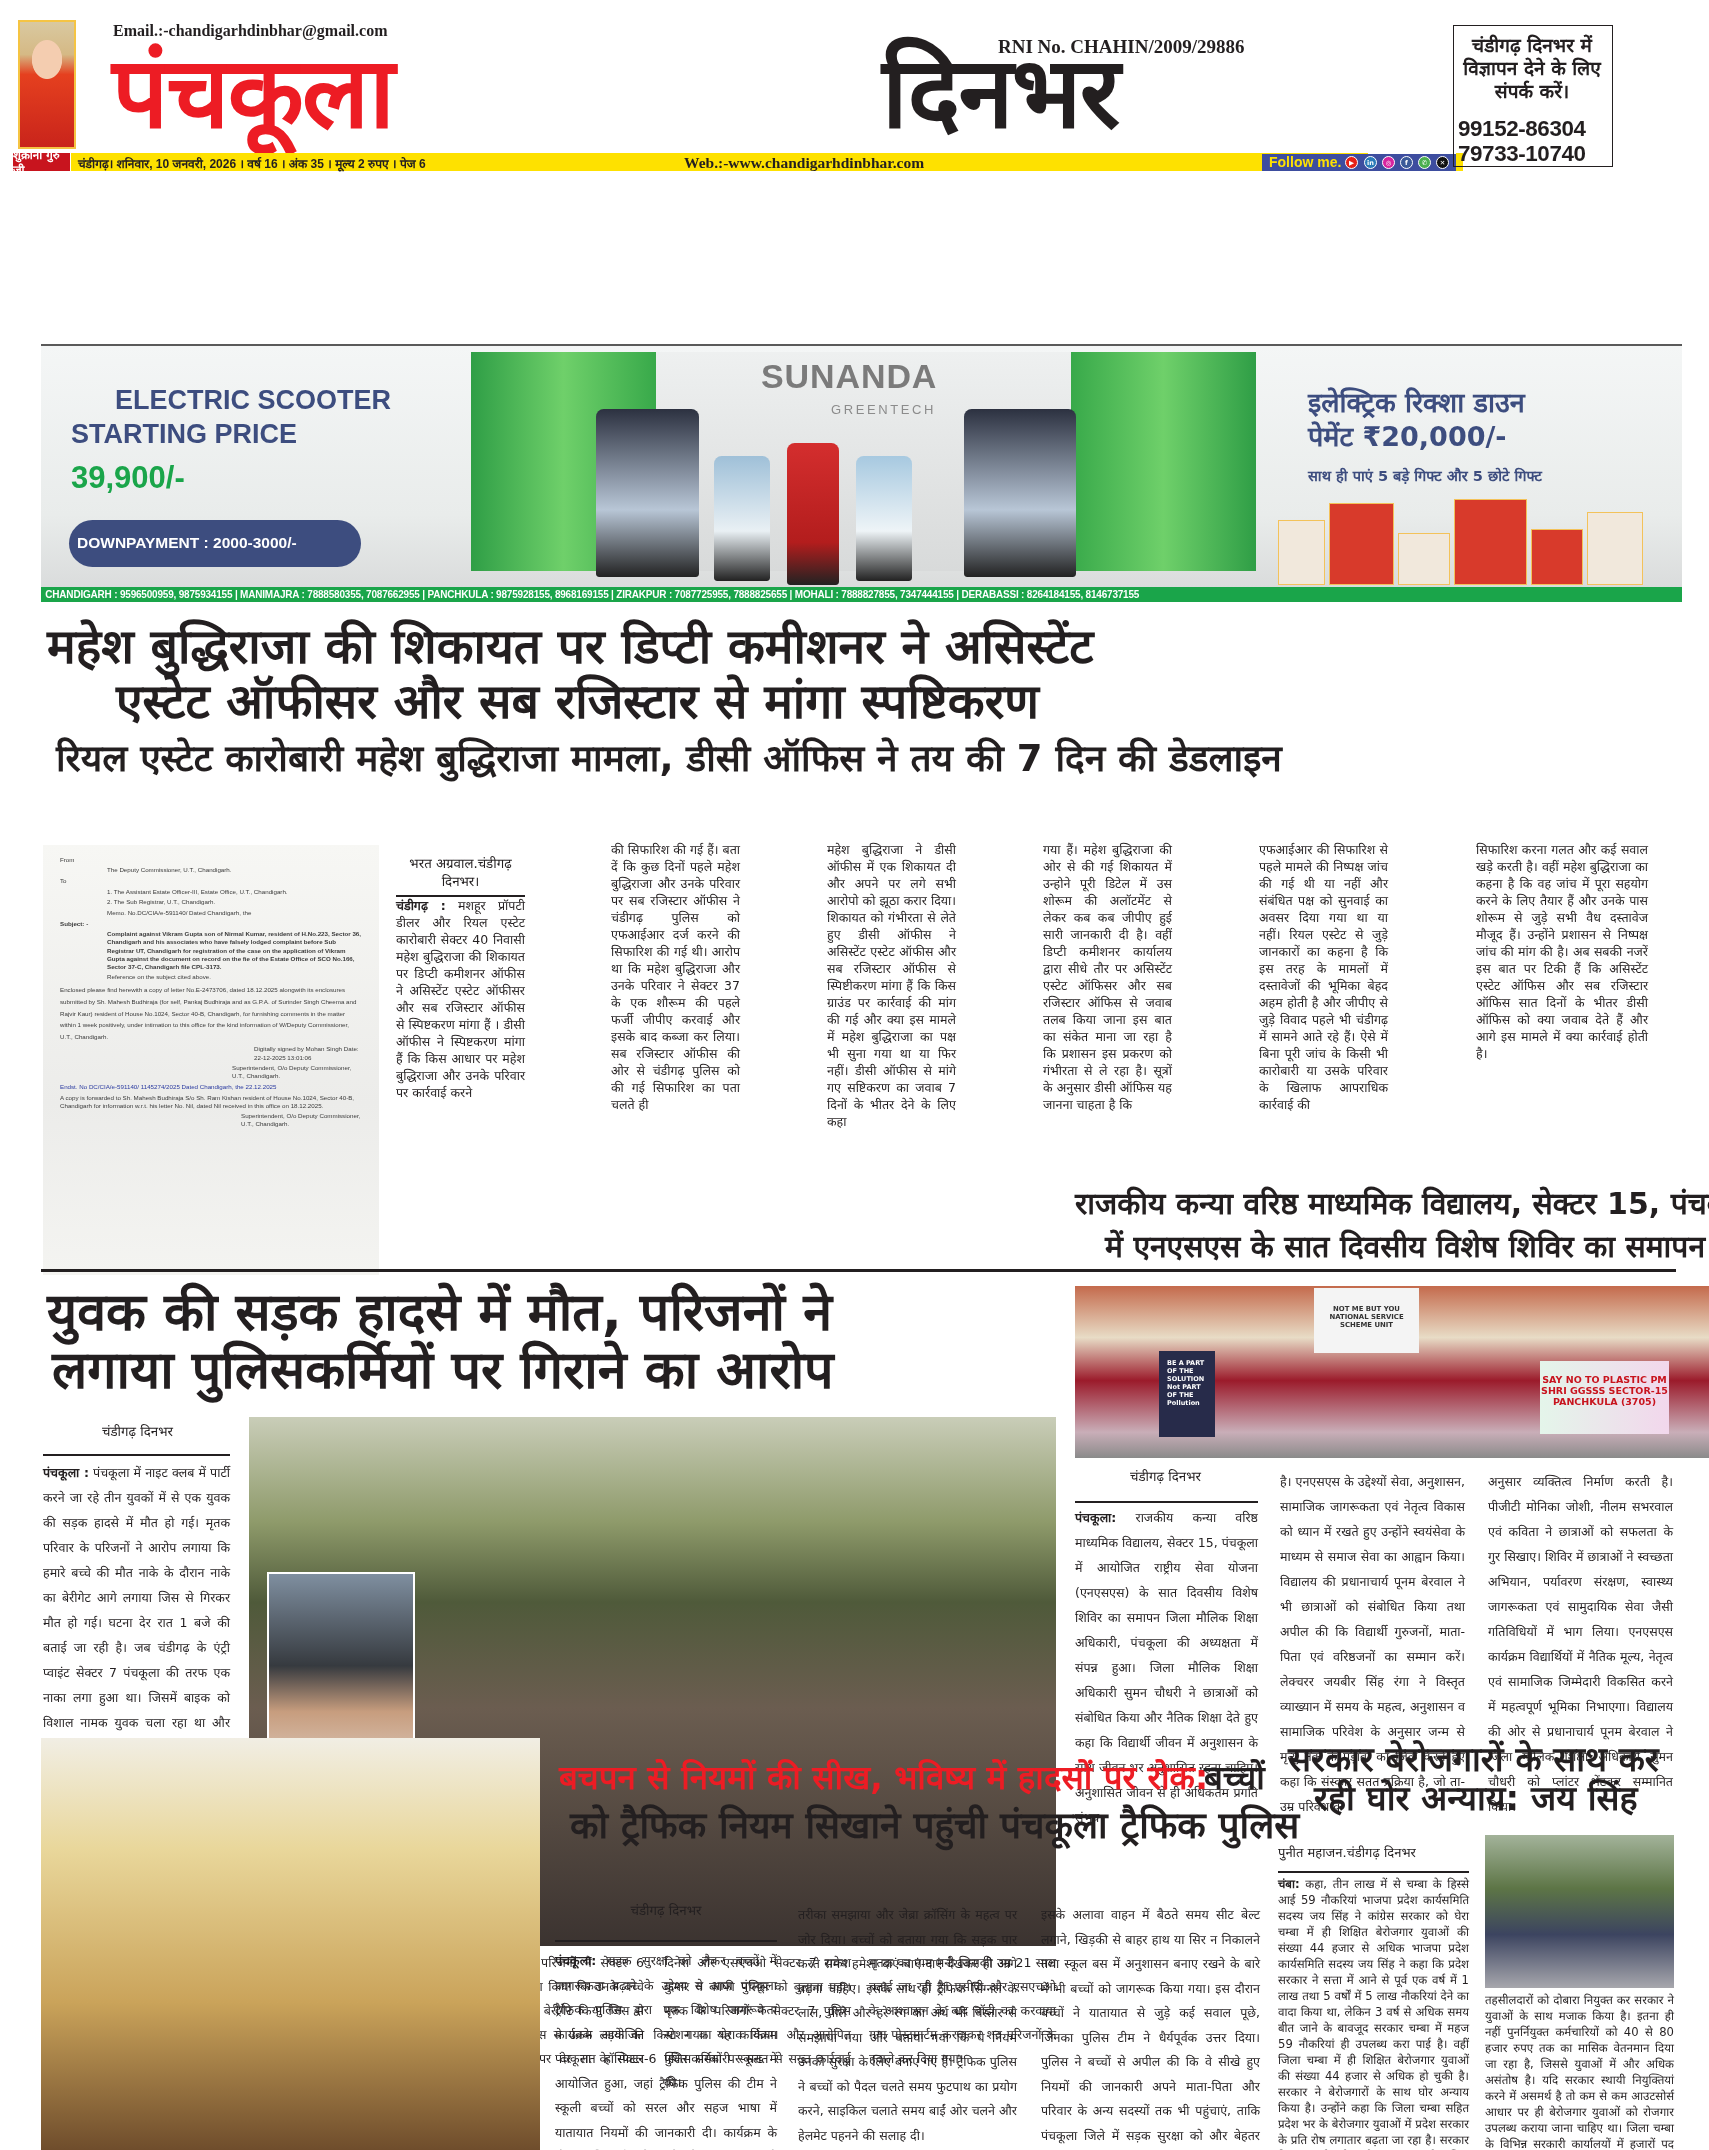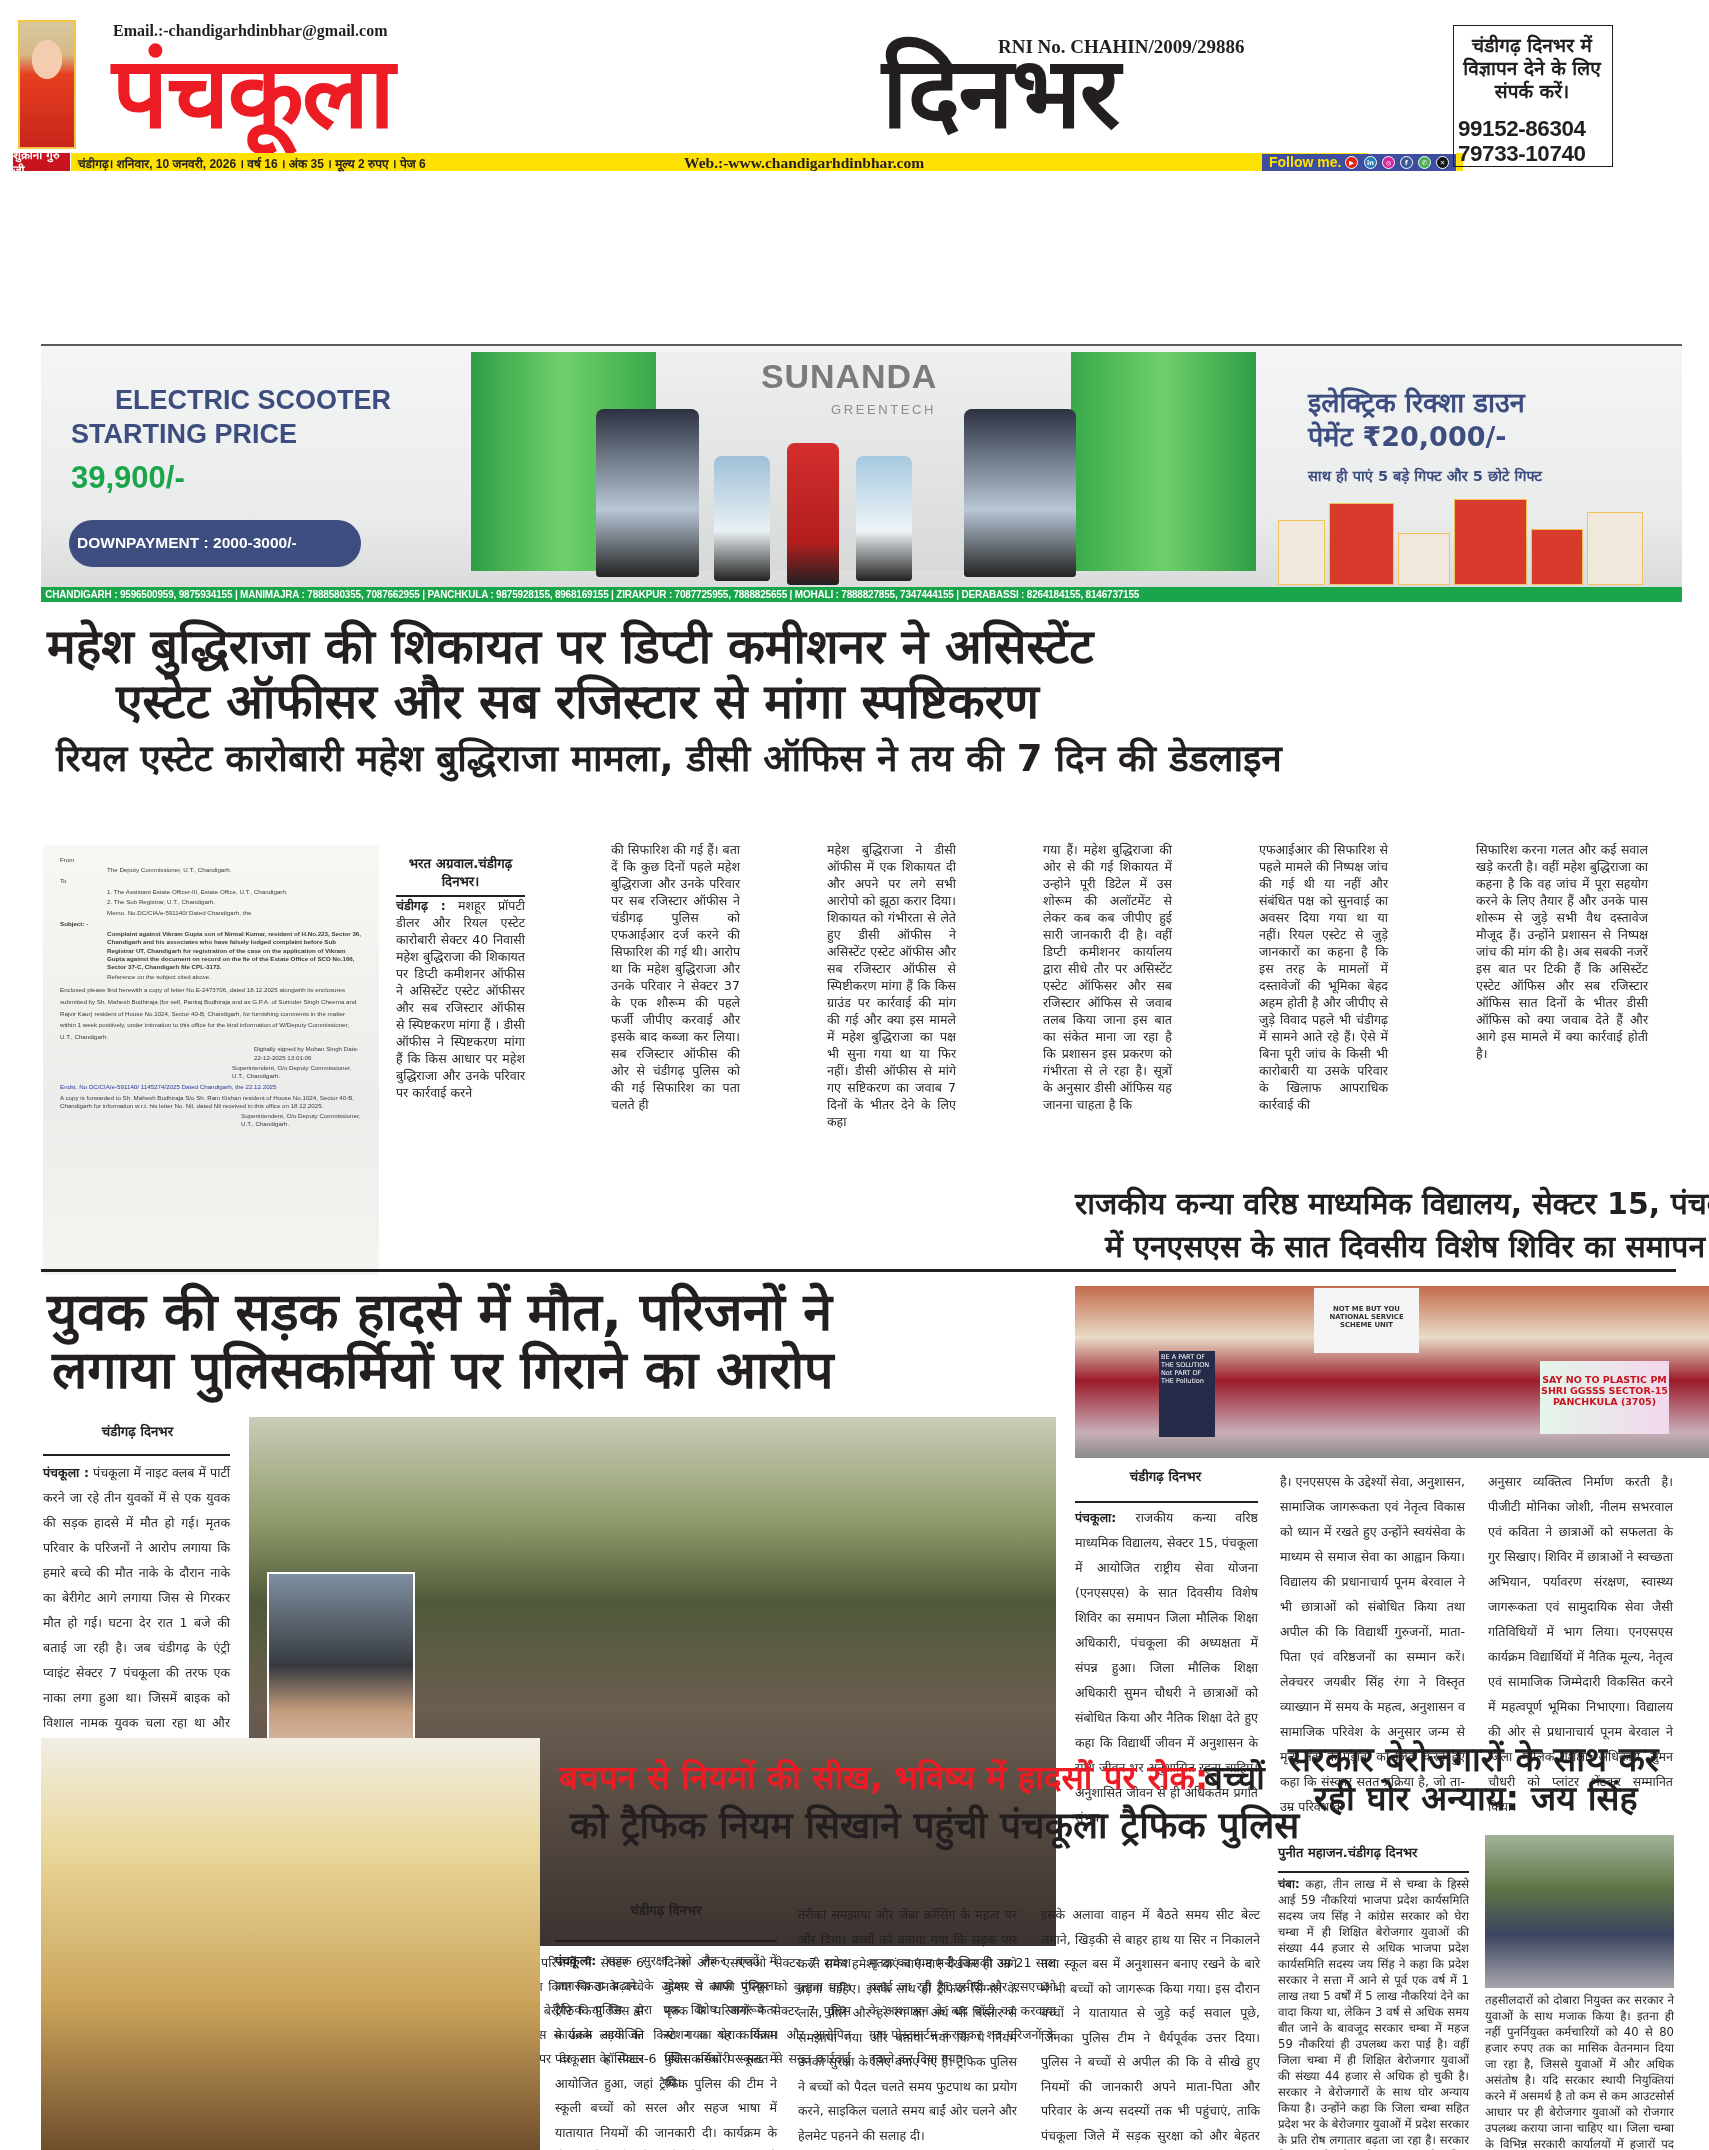--- a/index.html
+++ b/index.html
@@ -54,21 +54,21 @@
     font-size: 10px; font-weight: bold; display: flex; align-items: center; padding-left: 4.3px; white-space: nowrap; letter-spacing: -0.2px; }
 
   
   .h1 { font-weight: 900; line-height: 1; white-space: nowrap; }
   .rule { height: 3px; background: #231f20; }
   .rule-thin { height: 1.7px; background: #231f20; }
 
   
   .col { font-size: 12.5px; line-height: 17px; text-align: justify; color: #231f20; }
   .col b { font-weight: bold; }
-  .byline { font-weight: bold; font-size: 13.3px; text-align: center; }
+  .byline { font-weight: normal; font-size: 13.3px; text-align: center; }
 
   
   .letter { left: 43px; top: 845px; width: 336px; height: 430px; background: linear-gradient(180deg, #f7f7f4, #ececea 60%, #f4f4f1);
     font-family: "Liberation Sans", sans-serif; font-size: 6.2px; color: #3a3a3a; padding: 10.8px 17px; line-height: 1.3; }
   .letter p { margin-bottom: 2.6px; }
   .letter .ind { padding-left: 47px; }
 
   
   .photo { background-size: cover; }
   .photo-crowd { left: 249px; top: 1417px; width: 807px; height: 529px;
@@ -186,21 +186,21 @@
 <div class="abs col" style="left:251px;top:1951px;width:187px;line-height:24px;">स्पीड बढ़ा ली और बेरीगेट से बाइक टकरा गई। जिस से तीनों युवक बाइक से गिर गए। जिसमें एक युवक की मौके पर मौत गई। जिस से युवक को सेक्टर 6 हॉस्पिटल में लाया गया। देर रात</div>
 <div class="abs col" style="left:457px;top:1951px;width:187px;line-height:24px;">मृतक युवक के परिजनों ने सेक्टर 6 हॉस्पिटल में हंगामा किया कि उनके बच्चे के आगे नाके का बेरीगेट किया जिस से वह गिर पड़े। जिस से उनके लड़के की मौत गई। मौके पर देर रात हॉस्पिटल एसीपी</div>
 <div class="abs col" style="left:664px;top:1951px;width:187px;line-height:24px;">दिनेश और एसएचओ सेक्टर 7 राकेश कुमार व काफी पुलिस को बुलाना पड़ा। मृतक के परिजनों ने सेक्टर 7 पुलिस स्टेशन का घेराव किया। और आरोपित पुलिसकर्मियों पर सख्त से सख्त कार्रवाई की।</div>
 <div class="abs col" style="left:869px;top:1951px;width:187px;line-height:24px;">मृतक का नाम मनी जिसकी उम्र 21 साल बताई जा रही है। एसीपी और एसएचओ के आश्वासन के बाद बॉडी का करवाया गया पोस्टमार्टम करवाकर शव परिजनों के हवाले कर दिया गया।</div>
 
 <div class="abs h1" style="left:1075px;top:1189px;font-size:30px;font-weight:bold;">राजकीय कन्या वरिष्ठ माध्यमिक विद्यालय, सेक्टर 15, पंचकूला</div>
 <div class="abs h1" style="left:1105px;top:1232px;font-size:30px;font-weight:bold;">में एनएसएस के सात दिवसीय विशेष शिविर का समापन</div>
 <div class="abs photo photo-nss">
   <div class="abs" style="left:239px;top:2.2px;width:105px;height:65px;background:#f4f4f4;font-size:6.9px;font-weight:bold;color:#333;text-align:center;padding-top:17px">NOT ME  BUT YOU  NATIONAL SERVICE SCHEME UNIT</div>
   <div class="abs" style="left:465px;top:75px;width:129px;height:73px;background:linear-gradient(90deg,#e4f5ea,#f2d7ec);font-size:9.5px;font-weight:900;color:#c8141e;text-align:center;padding-top:13px">SAY NO TO PLASTIC  PM SHRI GGSSS SECTOR-15 PANCHKULA (3705)</div>
-  <div class="abs" style="left:84px;top:65px;width:56px;height:86px;background:#272b4a;font-size:6.5px;font-weight:normal;color:#fff;padding:2px">BE A PART OF THE SOLUTION Not PART OF THE Pollution</div>
+  <div class="abs" style="left:84px;top:65px;width:56px;height:86px;background:#272b4a;font-size:6.5px;font-weight:bold;color:#fff;padding:8px">BE A PART OF THE SOLUTION Not PART OF THE Pollution</div>
 </div>
 <div class="abs byline" style="left:1075px;top:1467px;width:181px;">चंडीगढ़ दिनभर</div>
 <div class="abs rule-thin" style="left:1075px;top:1501px;width:183px;"></div>
 <div class="abs col" style="left:1075px;top:1505px;width:183px;line-height:25px;"><b>पंचकूला:</b> <span>राजकीय कन्या वरिष्ठ माध्यमिक विद्यालय, सेक्टर 15, पंचकूला में आयोजित राष्ट्रीय सेवा योजना (एनएसएस) के सात दिवसीय विशेष शिविर का समापन जिला मौलिक शिक्षा अधिकारी, पंचकूला की अध्यक्षता में संपन्न हुआ। जिला मौलिक शिक्षा अधिकारी सुमन चौधरी ने छात्राओं को संबोधित किया और नैतिक शिक्षा देते हुए कहा कि विद्यार्थी जीवन में अनुशासन के साथ जीवन भर अनुशासित रहना चाहिए। अनुशासित जीवन से ही अधिकतम प्रगति संभव</span></div>
 <div class="abs col" style="left:1280px;top:1469px;width:185px;line-height:25px;">है। एनएसएस के उद्देश्यों सेवा, अनुशासन, सामाजिक जागरूकता एवं नेतृत्व विकास को ध्यान में रखते हुए उन्होंने स्वयंसेवा के माध्यम से समाज सेवा का आह्वान किया। विद्यालय की प्रधानाचार्य पूनम बेरवाल ने भी छात्राओं को संबोधित किया तथा अपील की कि विद्यार्थी गुरुजनों, माता-पिता एवं वरिष्ठजनों का सम्मान करें। लेक्चरर जयबीर सिंह रंगा ने विस्तृत व्याख्यान में समय के महत्व, अनुशासन व सामाजिक परिवेश के अनुसार जन्म से मृत्यु तक के पड़ावों का जिक्र करते हुए कहा कि संस्कार सतत प्रक्रिया है, जो ता-उम्र परिवेश के</div>
 <div class="abs col" style="left:1488px;top:1469px;width:185px;line-height:25px;">अनुसार व्यक्तित्व निर्माण करती है। पीजीटी मोनिका जोशी, नीलम सभरवाल एवं कविता ने छात्राओं को सफलता के गुर सिखाए। शिविर में छात्राओं ने स्वच्छता अभियान, पर्यावरण संरक्षण, स्वास्थ्य जागरूकता एवं सामुदायिक सेवा जैसी गतिविधियों में भाग लिया। एनएसएस कार्यक्रम विद्यार्थियों में नैतिक मूल्य, नेतृत्व एवं सामाजिक जिम्मेदारी विकसित करने में महत्वपूर्ण भूमिका निभाएगा। विद्यालय की ओर से प्रधानाचार्य पूनम बेरवाल ने जिला मौलिक शिक्षा अधिकारी सुमन चौधरी को प्लांटर भेंटकर सम्मानित किया।</div>
 
 <div class="abs photo photo-class"></div>
 <div class="abs h1" style="left:559px;top:1761px;font-size:33px;color:#ed1c24;">बचपन से नियमों की सीख, भविष्य में हादसों पर रोक:</div>
 <div class="abs h1" style="left:1204px;top:1761px;font-size:33px;">बच्चों</div>

